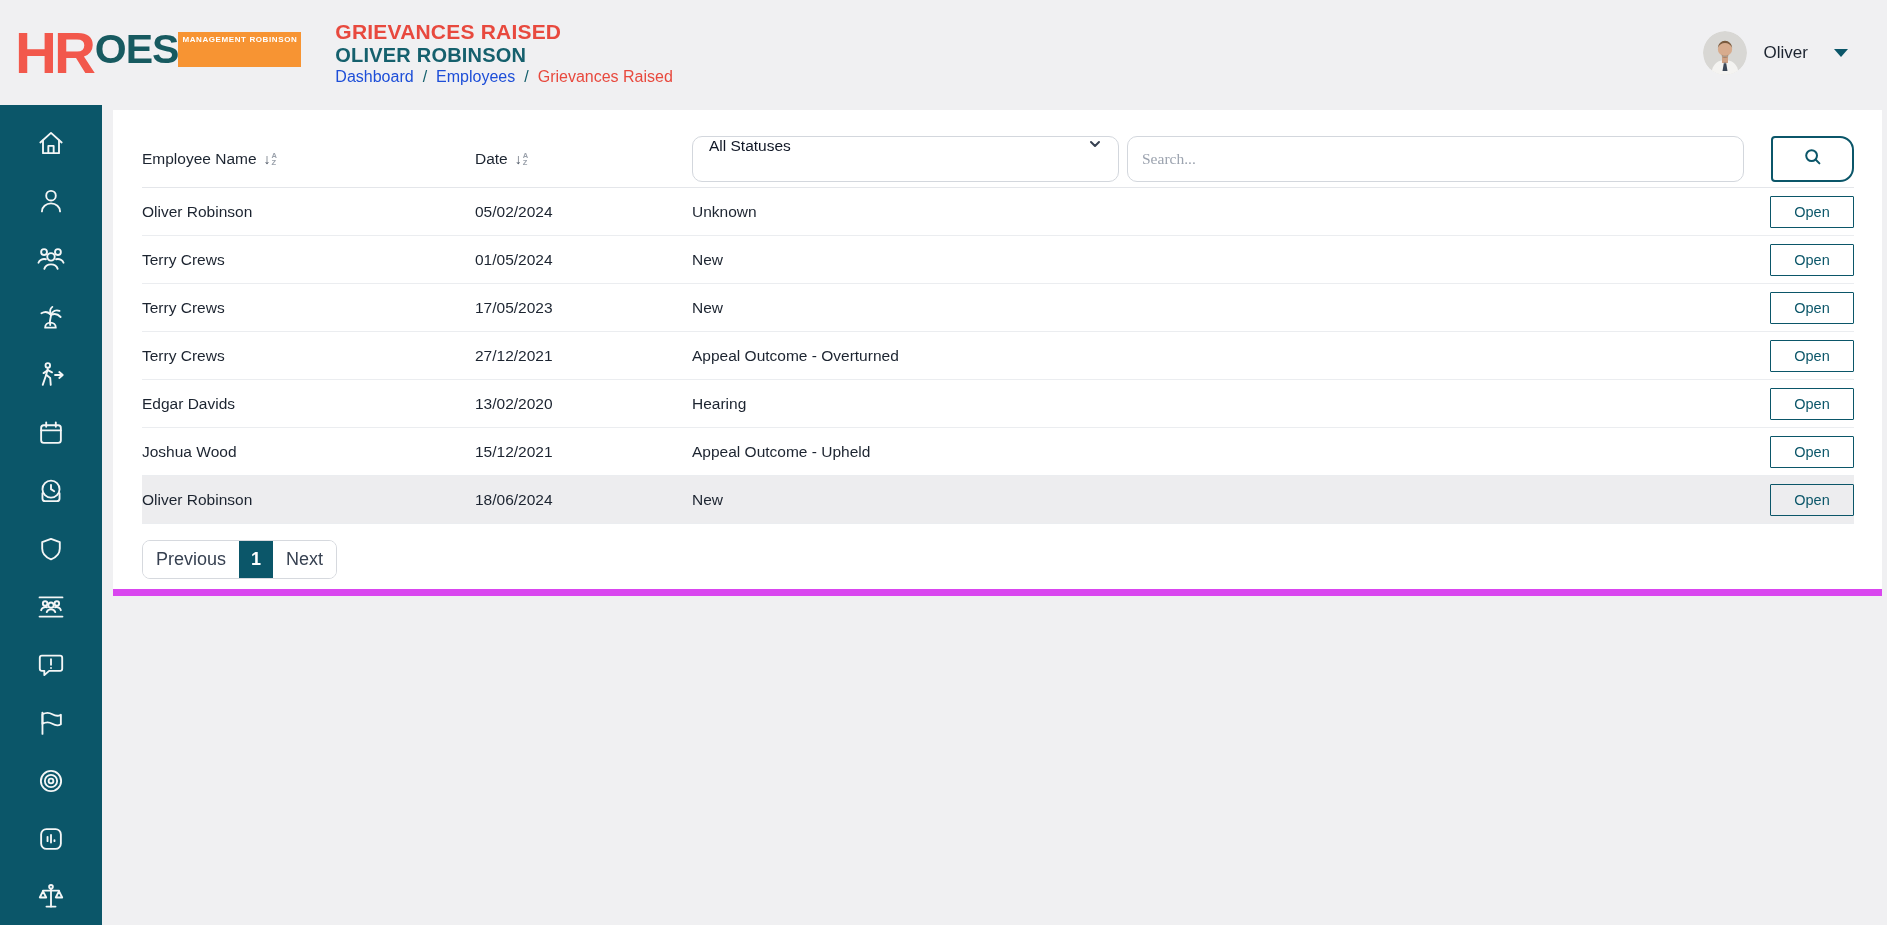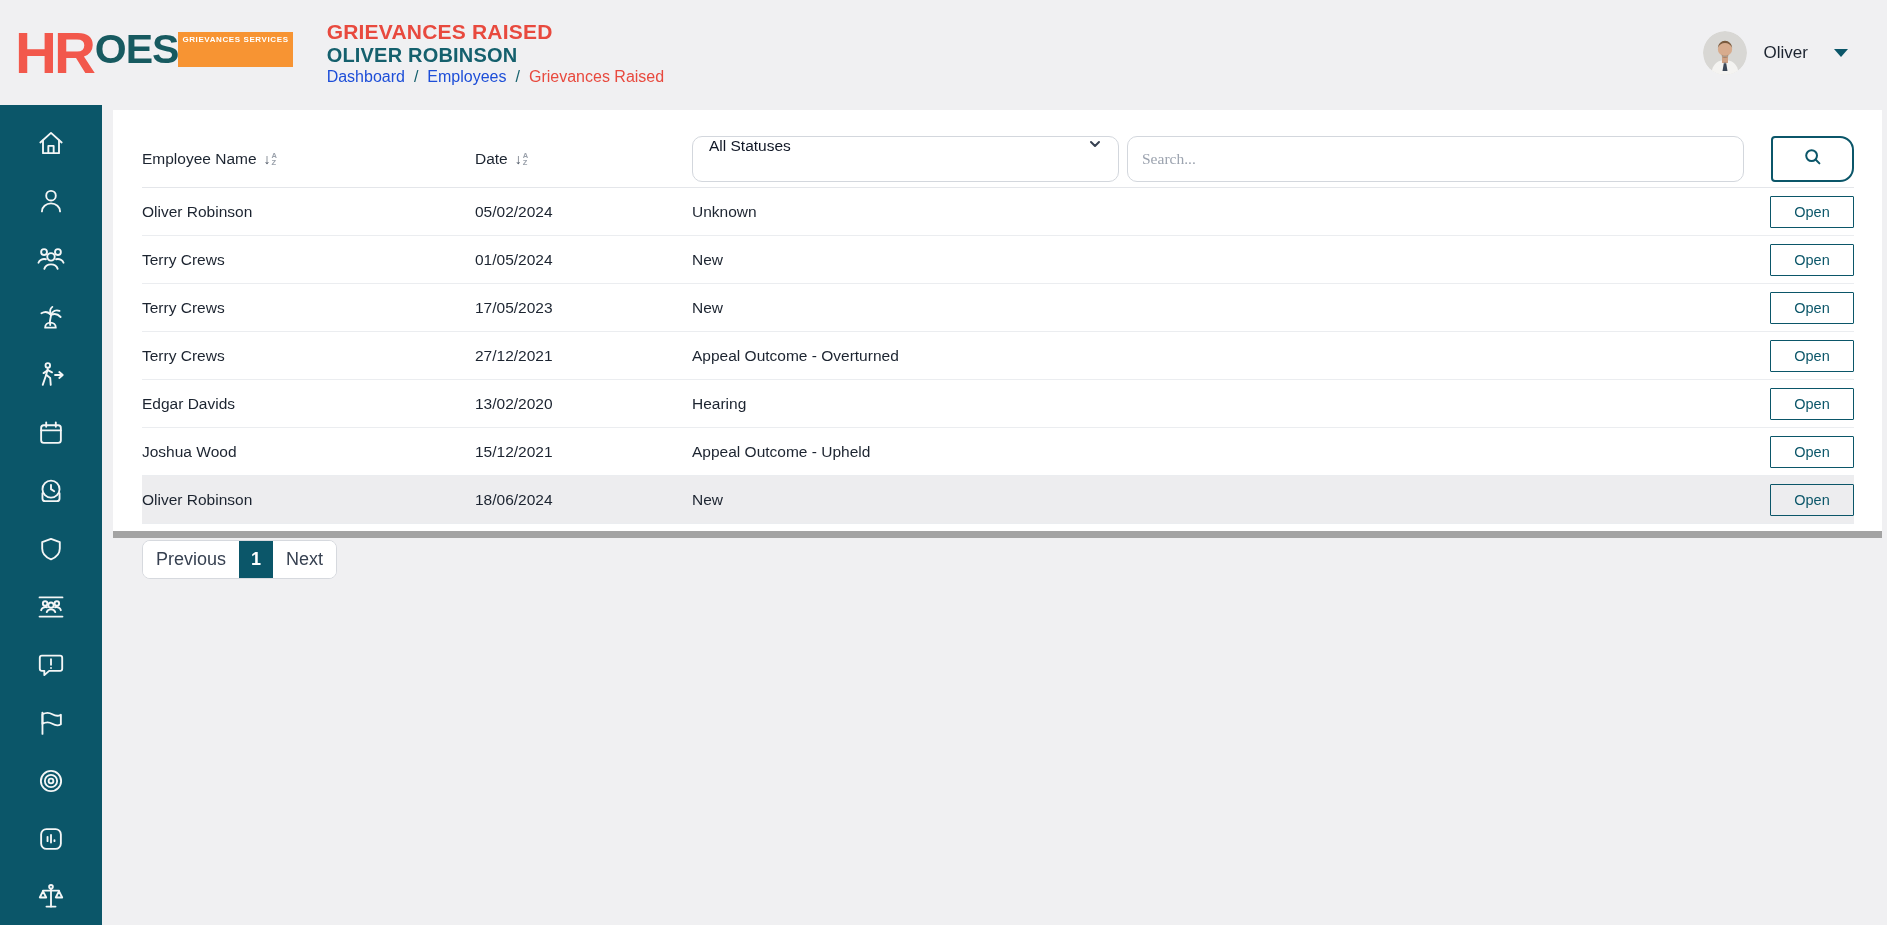--- a/index.html
+++ b/index.html
@@ -42,22 +42,22 @@
   .sidebar {
     position:absolute; top:105px; left:0; width:102px; height:820px;
     background:#0b5669; display:flex; flex-direction:column; align-items:center;
     padding-top:24px; gap:26px; overflow:hidden;
   }
   .nav-item { width:34px; height:32px; display:flex; align-items:center; justify-content:center; cursor:pointer; flex:0 0 auto; }
   .nav-item svg { width:32px; height:32px; stroke:#f4f6f6; stroke-width:1.4; fill:none; stroke-linecap:round; stroke-linejoin:round; }
 
   
   .card {
-    position:absolute; left:113px; top:110px; width:1769px; height:428px;
-    background:#ffffff; border-bottom:7px solid #a3a3a3; padding:20px 28px 0 29px;
+    position:absolute; left:113px; top:110px; width:1769px; height:486px;
+    background:#ffffff; border-bottom:7px solid #d946ef; padding:20px 28px 0 29px;
   }
 
   .table-head {
     display:grid; grid-template-columns:333px 217px 435px 1fr;
     align-items:center; height:58px; border-bottom:1px solid #e4e6ea;
   }
   .col-label { display:flex; align-items:center; gap:7px; font-size:15.5px; color:#1c2430; cursor:pointer; }
   .sort { display:flex; align-items:center; gap:1px; }
   .sort-arrow { font-size:14px; color:#4b5563; }
   .sort-letters { display:flex; flex-direction:column; font-size:7.5px; line-height:7px; color:#9aa1ab; font-weight:bold; }
@@ -101,21 +101,21 @@
   .page-current { background:#0b5669; color:#fff; padding:8px 12px; font-weight:bold; cursor:default; }
 </style>
 </head>
 <body>
 
 <div class="app-header">
   <div class="logo">
     <span class="logo-hr">HR</span>
     <span class="logo-right">
       <span class="logo-oes">OES</span>
-      <span class="logo-badge">GRIEVANCES SERVICES</span>
+      <span class="logo-badge">MANAGEMENT ROBINSON</span>
     </span>
   </div>
 
   <div class="title-block">
     <span class="page-title">GRIEVANCES RAISED</span>
     <span class="page-subtitle">OLIVER ROBINSON</span>
     <span class="breadcrumb">
       <span class="crumb-link">Dashboard</span>
       <span class="crumb-sep">/</span>
       <span class="crumb-link">Employees</span>

